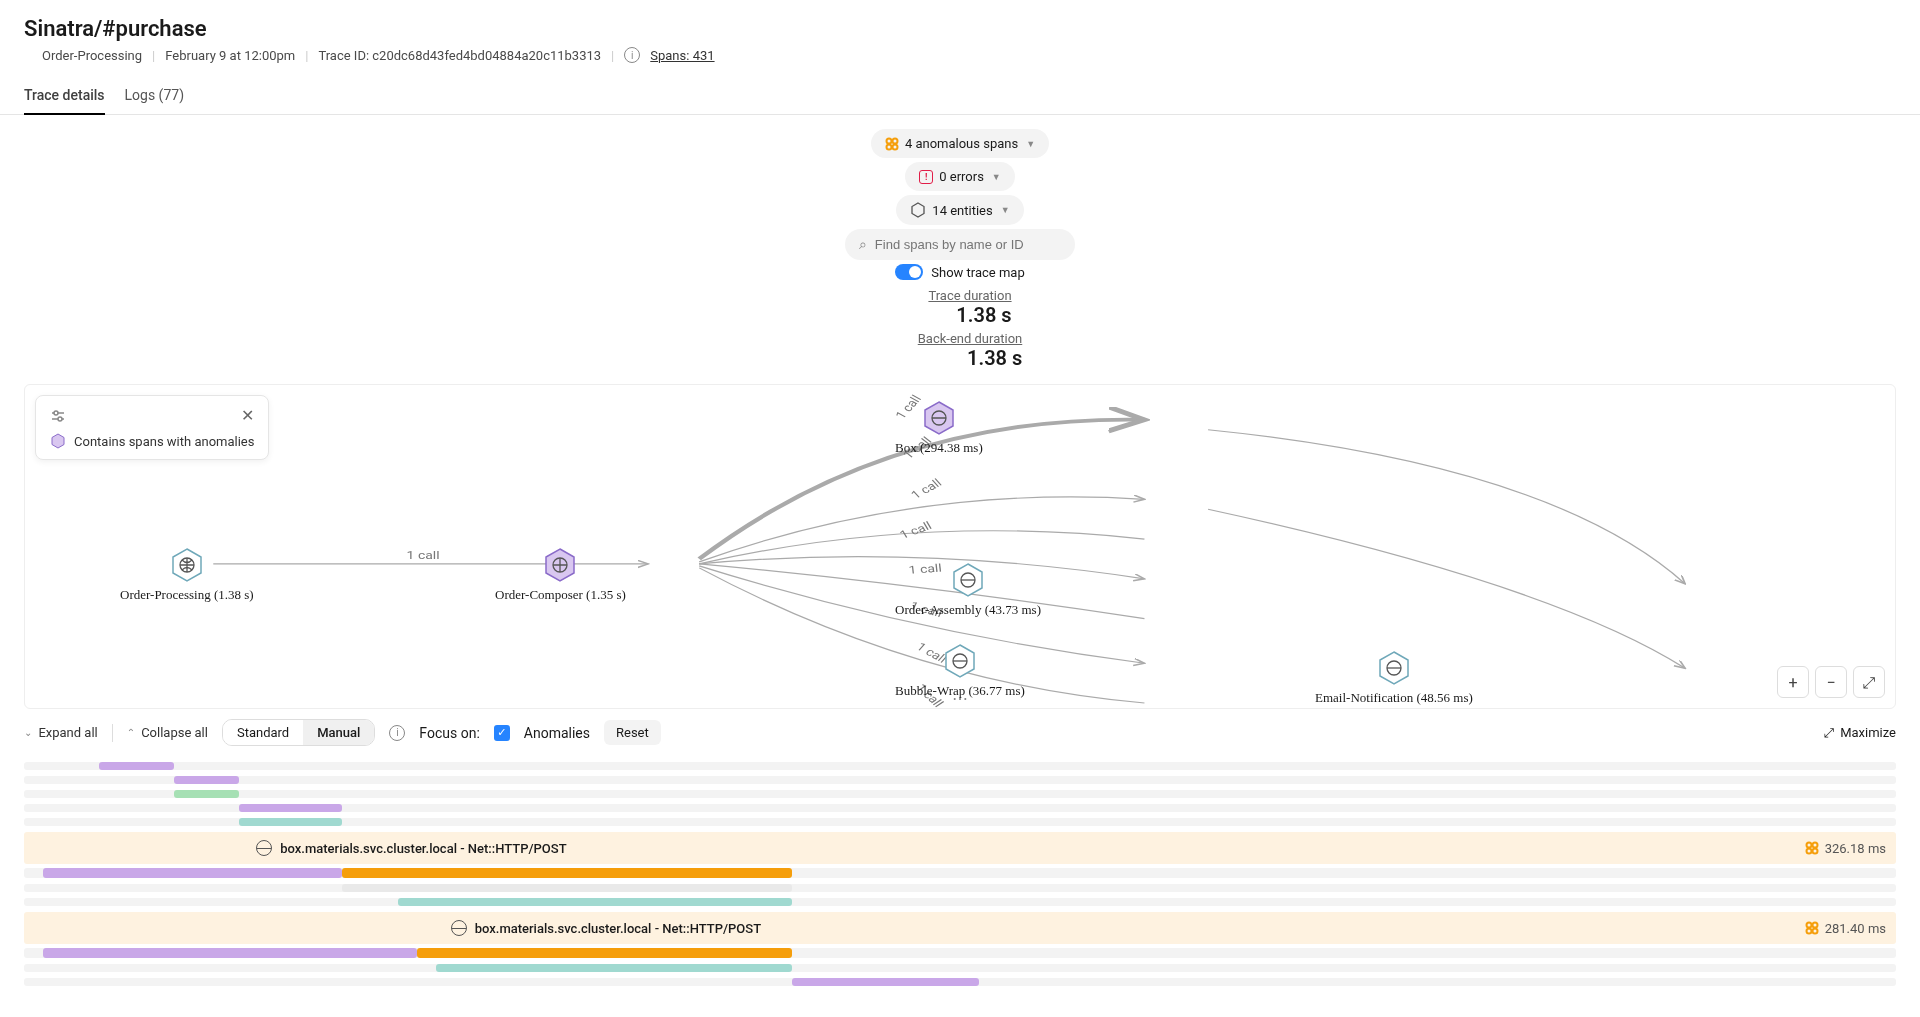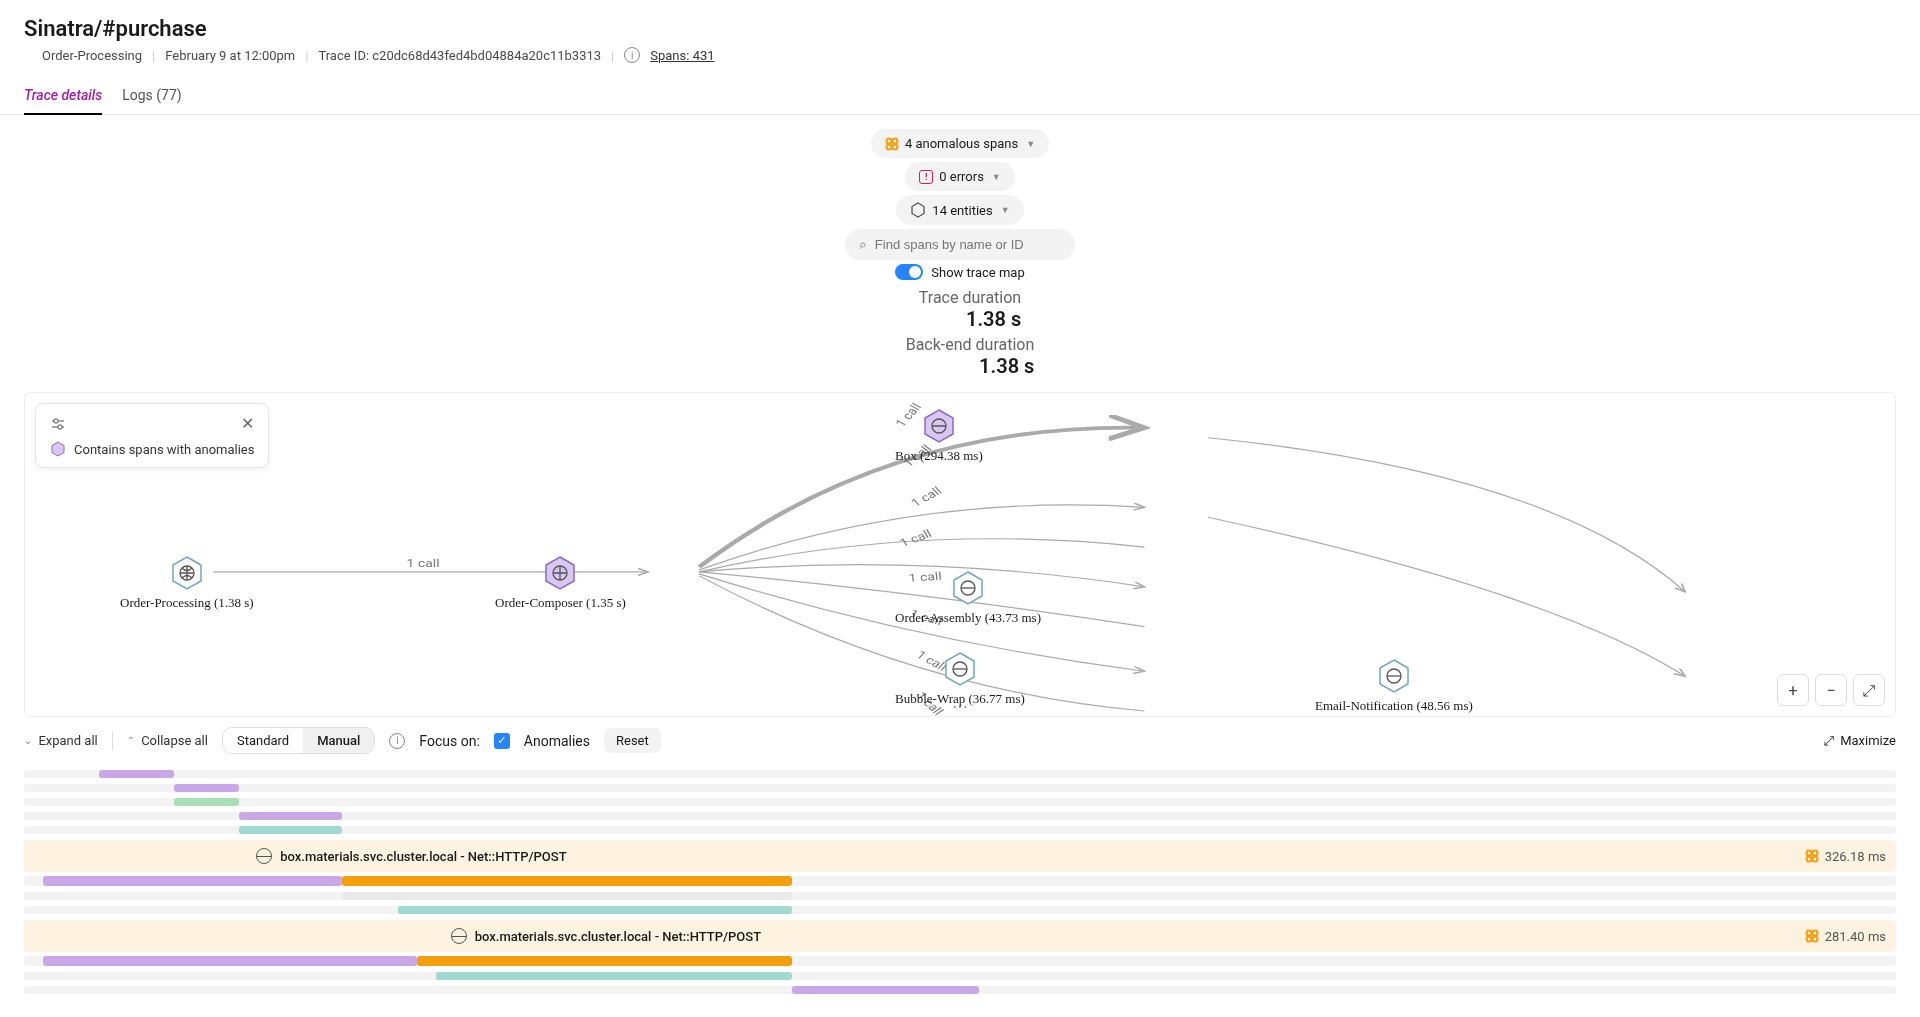--- a/index.html
+++ b/index.html
@@ -7,38 +7,38 @@
 
 .header { padding: 16px 24px 0 24px; }
 .title { font-size: 22px; font-weight: 600; margin-bottom: 6px; }
 .meta-row { display: flex; align-items: center; gap: 10px; color: #4a4a4a; font-size: 13px; flex-wrap: wrap; margin-left: 18px; }
 .meta-sep { color: #ccc; }
 .link { text-decoration: underline; color: #333; cursor: pointer; }
 .info-icon { width: 16px; height: 16px; border: 1.5px solid #888; border-radius: 50%; display: inline-flex; align-items: center; justify-content: center; font-size: 10px; color: #888; }
 
 .tabs { display: flex; gap: 20px; border-bottom: 1px solid #e5e5e5; padding: 0 24px; margin-top: 14px; }
 .tab { padding: 10px 0; cursor: pointer; color: #555; font-size: 14px; }
-.tab.active { color: #a21caf; font-weight: 500; border-bottom: 2px solid #000; margin-bottom: -1px; font-style: italic; }
+.tab.active { color: #404040; font-weight: 500; border-bottom: 2px solid #000; margin-bottom: -1px; }
 
 .toolbar { display: flex; align-items: center; padding: 14px 24px; gap: 4px; flex-direction: column; }
 .chip { display: inline-flex; align-items: center; gap: 6px; background: #f3f3f3; border-radius: 18px; padding: 7px 14px; font-size: 13px; cursor: pointer; }
 .chip .chev { font-size: 9px; color: #888; margin-left: 2px; }
 .ico-anom { width: 14px; height: 14px; }
 .ico-anom circle { stroke: #f59e0b; stroke-width: 2; fill: none; }
 .ico-err { width: 14px; height: 14px; border: 1.5px solid #e11d48; border-radius: 3px; display: inline-flex; align-items: center; justify-content: center; color: #e11d48; font-size: 9px; font-weight: bold; }
 .ico-hex { width: 16px; height: 16px; }
 .search { background: #f3f3f3; border-radius: 18px; padding: 7px 14px; display: flex; align-items: center; gap: 8px; width: 230px; }
 .search input { border: none; background: transparent; outline: none; font-size: 13px; flex: 1; }
 .search-ico { color: #888; }
 .toggle { width: 28px; height: 16px; background: #2684ff; border-radius: 8px; position: relative; cursor: pointer; }
 .toggle::after { content: ""; position: absolute; right: 2px; top: 2px; width: 12px; height: 12px; background: #fff; border-radius: 50%; }
 .toggle-lbl { font-size: 13px; display: flex; align-items: center; gap: 8px; }
 .tb-spacer { flex: 1; }
 .dur-box { text-align: right; margin-left: 20px; }
-.dur-lbl { font-size: 16px; color: #666; }
+.dur-lbl { font-size: 13px; color: #666; text-decoration: underline; }
 .dur-val { font-size: 20px; font-weight: 600; }
 
 .map-area { position: relative; border: 1px solid #eee; border-radius: 6px; margin: 0 24px; height: 325px; overflow: hidden; background: #fff; }
 .legend { position: absolute; top: 10px; left: 10px; background: #fff; border: 1px solid #e5e5e5; border-radius: 8px; padding: 10px 14px; box-shadow: 0 2px 6px rgba(0,0,0,0.06); z-index: 5; }
 .legend-top { display: flex; justify-content: space-between; align-items: center; margin-bottom: 8px; }
 .legend-close { cursor: pointer; color: #666; font-size: 16px; }
 .legend-row { display: flex; align-items: center; gap: 8px; font-size: 13px; color: #333; }
 .hex-small { width: 16px; height: 16px; }
 
 .node { position: absolute; display: flex; flex-direction: column; align-items: center; font-size: 13px; }

